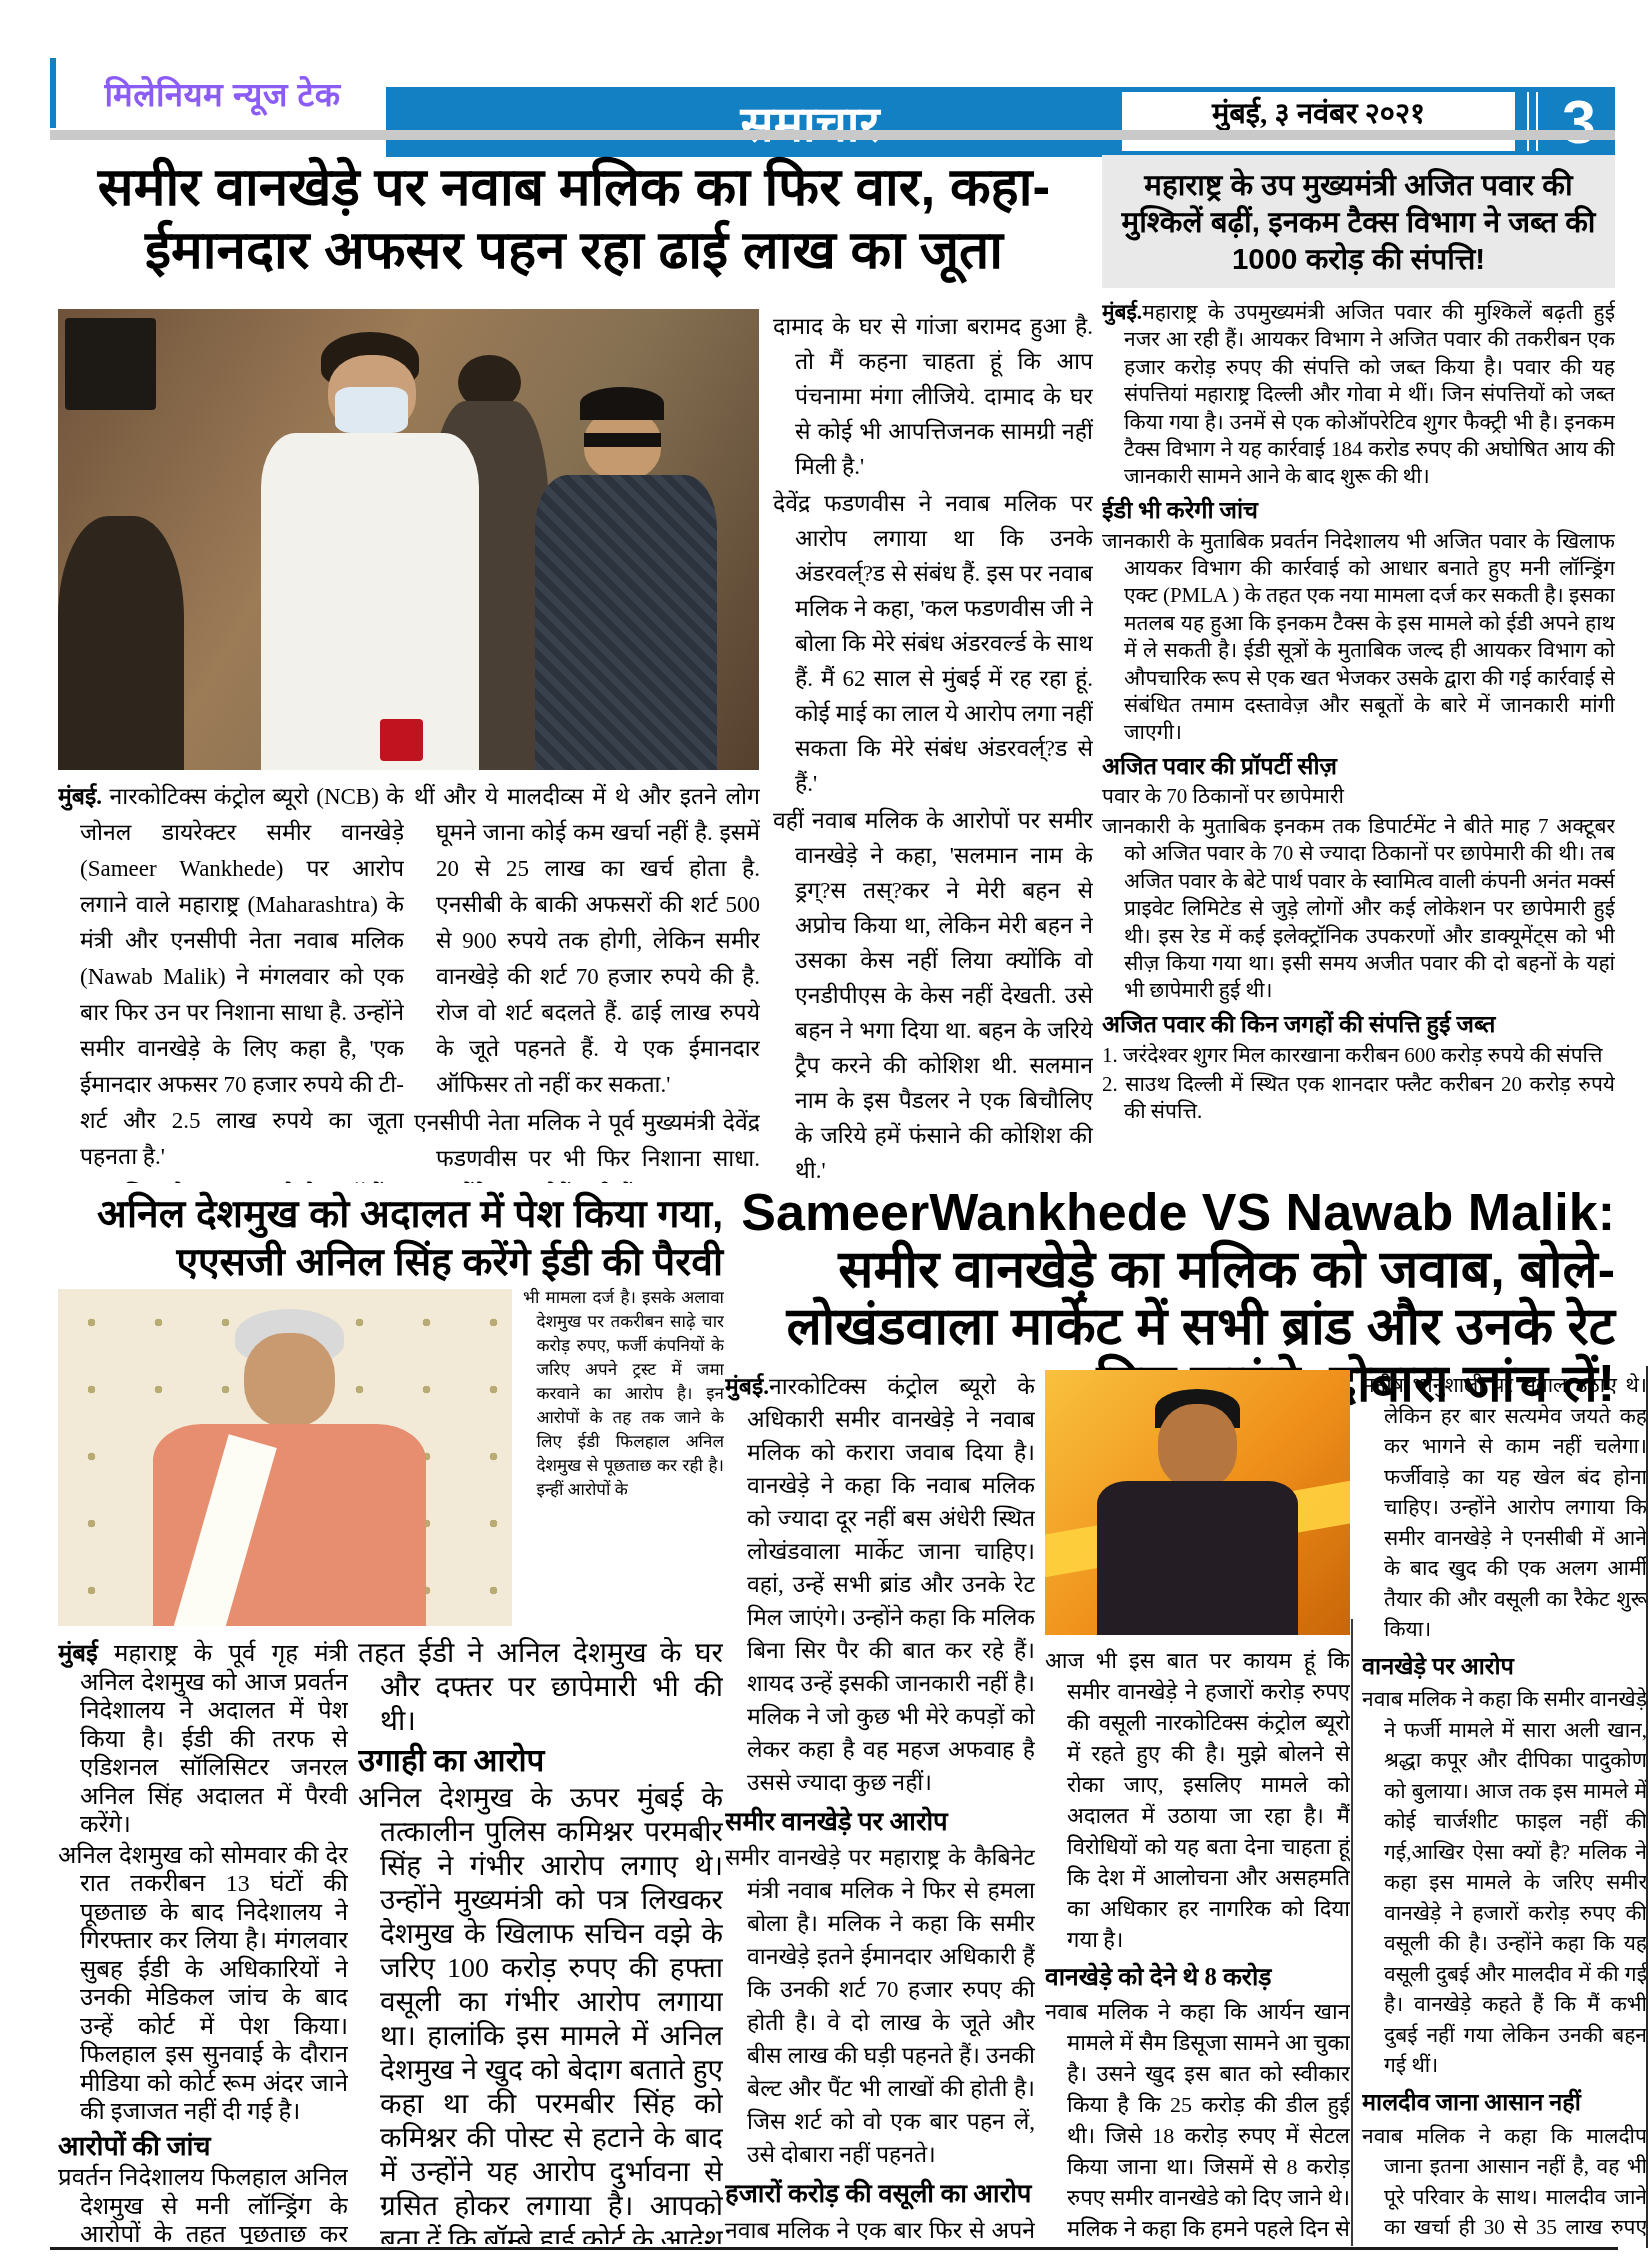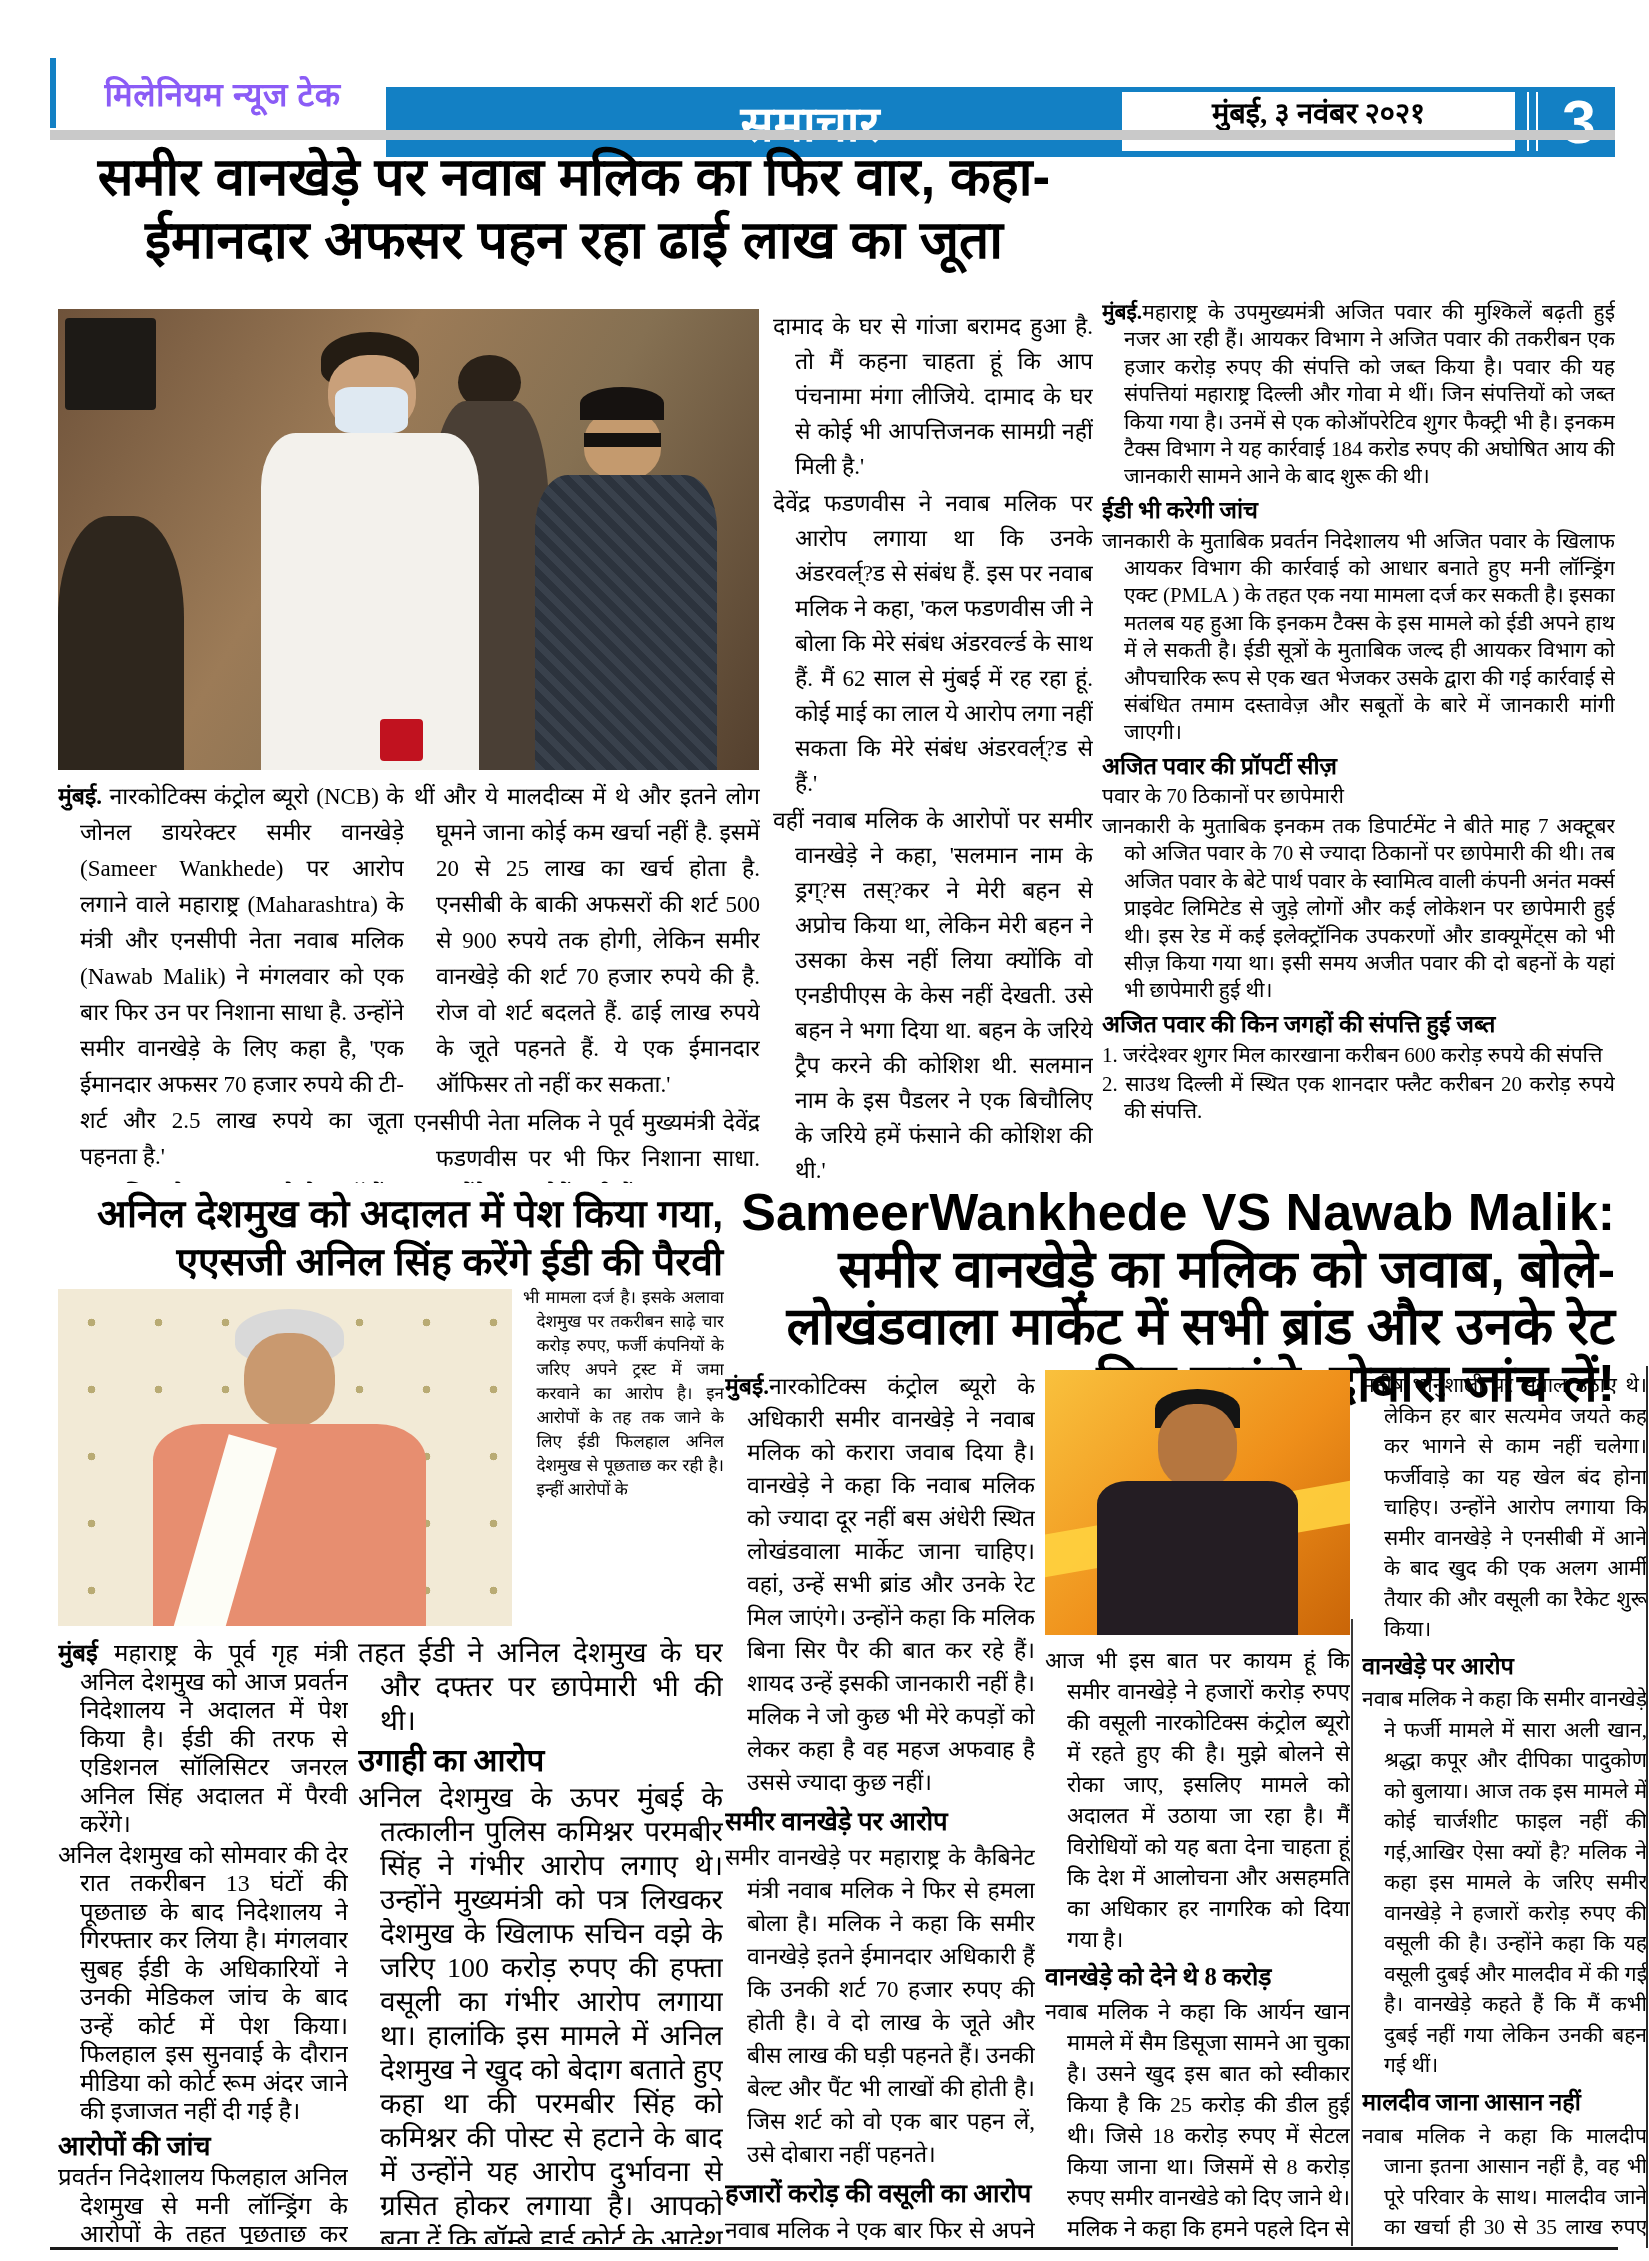--- a/index.html
+++ b/index.html
@@ -50,22 +50,25 @@
     <div class="abs section-title sans" style="left:279px;top:0;width:290px;height:70px;">समाचार</div>
     <div class="abs datebox" style="left:736px;top:5.2px;width:393px;height:59px;">
       <span>मुंबई, ३ नवंबर २०२१</span>
     </div>
     <div class="abs dsep" style="left:1141px;top:5.2px;width:7.2px;height:59px;"></div>
     <div class="abs pagenum sans" style="left:1158px;top:0;width:70px;height:70px;">3</div>
   </div>
 
   <div class="abs" style="left:50px;top:130px;width:1565px;height:10.3px;background:#c9c9c9;"></div>
 
-  <div class="abs hl-main sans" style="left:58px;top:145px;width:1032px;height:130px;">समीर वानखेड़े पर नवाब मलिक का फिर वार, कहा- ईमानदार अफसर पहन रहा ढाई लाख का जूता</div>
+  <div class="abs hl-main sans" style="left:58px;top:155px;width:1032px;height:130px;">समीर वानखेड़े पर नवाब मलिक का फिर वार, कहा- ईमानदार अफसर पहन रहा ढाई लाख का जूता</div>
 
+  <div class="abs hl-box" style="left:1102px;top:155px;width:513px;height:133px;">
+    <div class="hl-box-inner sans">महाराष्ट्र के उप मुख्यमंत्री अजित पवार की मुश्किलें बढ़ीं, इनकम टैक्स विभाग ने जब्त की 1000 करोड़ की संपत्ति!</div>
+  </div>
 
   <div class="abs just clip" style="left:1102px;top:299px;width:513px;height:884px;font-size:21px;line-height:27.4px;">
     <p class="para"><b class="lead">मुंबई.</b><span>महाराष्ट्र के उपमुख्यमंत्री अजित पवार की मुश्किलें बढ़ती हुई नजर आ रही हैं। आयकर विभाग ने अजित पवार की तकरीबन एक हजार करोड़ रुपए की संपत्ति को जब्त किया है। पवार की यह संपत्तियां महाराष्ट्र दिल्ली और गोवा मे थीं। जिन संपत्तियों को जब्त किया गया है। उनमें से एक कोऑपरेटिव शुगर फैक्ट्री भी है। इनकम टैक्स विभाग ने यह कार्रवाई 184 करोड रुपए की अघोषित आय की जानकारी सामने आने के बाद शुरू की थी।</span></p>
     <div class="sub">ईडी भी करेगी जांच</div>
     <p class="para">जानकारी के मुताबिक प्रवर्तन निदेशालय भी अजित पवार के खिलाफ आयकर विभाग की कार्रवाई को आधार बनाते हुए मनी लॉन्ड्रिंग एक्ट (PMLA ) के तहत एक नया मामला दर्ज कर सकती है। इसका मतलब यह हुआ कि इनकम टैक्स के इस मामले को ईडी अपने हाथ में ले सकती है। ईडी सूत्रों के मुताबिक जल्द ही आयकर विभाग को औपचारिक रूप से एक खत भेजकर उसके द्वारा की गई कार्रवाई से संबंधित तमाम दस्तावेज़ और सबूतों के बारे में जानकारी मांगी जाएगी।</p>
     <div class="sub">अजित पवार की प्रॉपर्टी सीज़</div>
     <p class="para">पवार के 70 ठिकानों पर छापेमारी</p>
     <p class="para">जानकारी के मुताबिक इनकम तक डिपार्टमेंट ने बीते माह 7 अक्टूबर को अजित पवार के 70 से ज्यादा ठिकानों पर छापेमारी की थी। तब अजित पवार के बेटे पार्थ पवार के स्वामित्व वाली कंपनी अनंत मर्क्स प्राइवेट लिमिटेड से जुड़े लोगों और कई लोकेशन पर छापेमारी हुई थी। इस रेड में कई इलेक्ट्रॉनिक उपकरणों और डाक्यूमेंट्स को भी सीज़ किया गया था। इसी समय अजीत पवार की दो बहनों के यहां भी छापेमारी हुई थी।</p>
     <div class="sub">अजित पवार की किन जगहों की संपत्ति हुई जब्त</div>
     <p class="para">1. जरंदेश्वर शुगर मिल कारखाना करीबन 600 करोड़ रुपये की संपत्ति</p>

